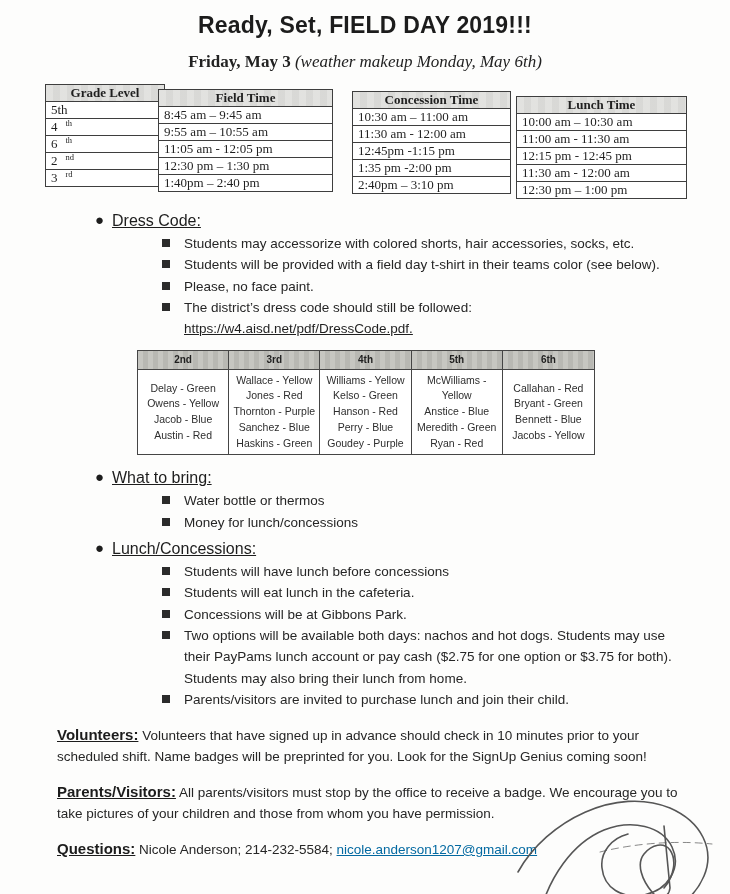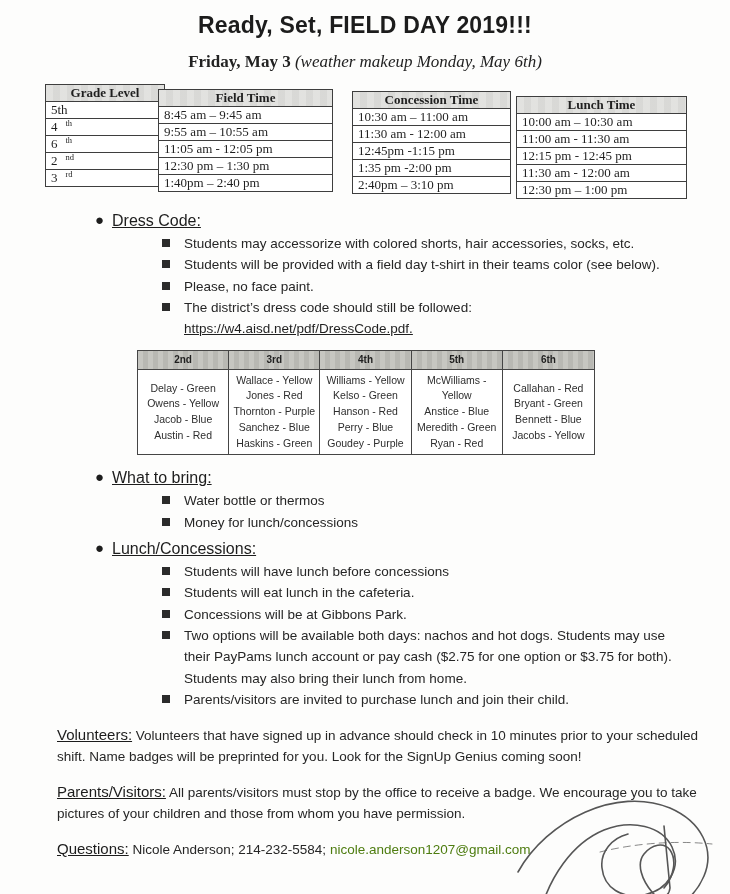--- a/index.html
+++ b/index.html
@@ -75,22 +75,22 @@
   .team-th:last-child{border-right:none;}
   .team-td{
     min-height:76px;border-right:1.2px solid #454545;
     display:flex;flex-direction:column;justify-content:center;align-items:center;
     text-align:center;line-height:1.5;padding:3px 1px;
   }
   .team-td:last-child{border-right:none;}
 
   
   .para{margin:14px 35px 0 57px;width:645px;font-size:13.5px;line-height:1.5;color:#262626;}
-  .para .plabel{font-weight:normal;text-decoration:underline;font-size:15px;color:#1c1c1c;}
-  .email-link{color:#4d7c0f;cursor:pointer;}
+  .para .plabel{font-weight:bold;text-decoration:underline;font-size:15px;color:#1c1c1c;}
+  .email-link{color:#0369a1;text-decoration:underline;cursor:pointer;}
 
   
   .scribble{position:absolute;left:512px;top:780px;}
 </style>
 </head>
 <body>
 
 <div class="page">
 
   <h1 class="title">Ready, Set, FIELD DAY 2019!!!</h1>

